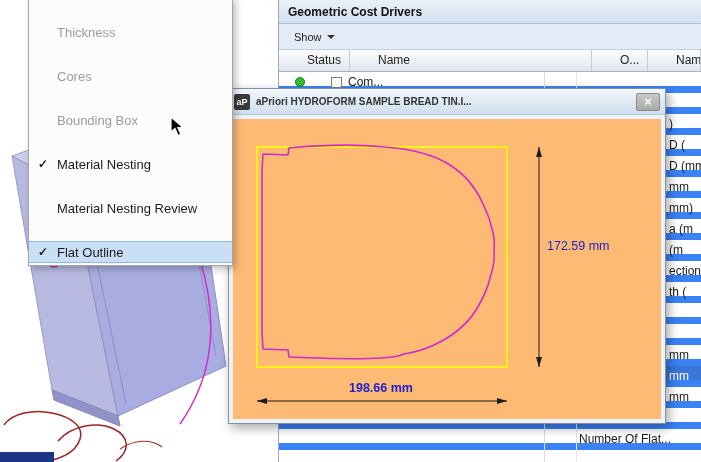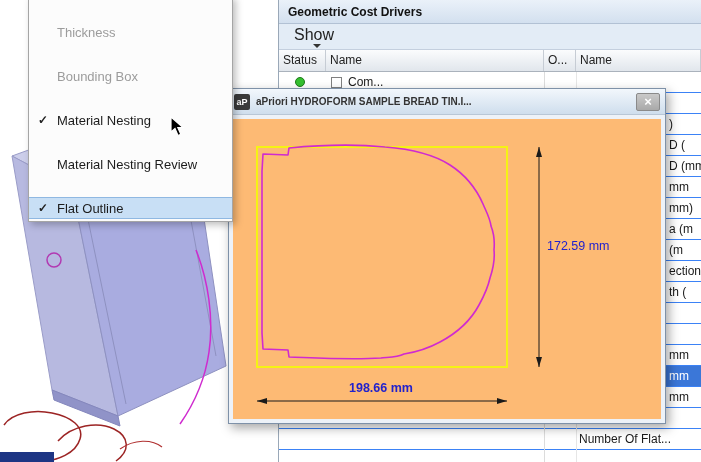--- a/index.html
+++ b/index.html
@@ -11,29 +11,29 @@
   .cad-layer { position:absolute; left:0; top:0; width:701px; height:462px; z-index:0; }
   .navy-bar { position:absolute; left:0; top:452px; width:54px; height:10px; background:#1d3584; }
 
   
   .gcd-panel { position:absolute; left:278px; top:0; width:423px; height:462px; background:#ffffff;
                border-left:1px solid #9aa8b8; z-index:1; }
   .gcd-title { height:24px; line-height:24px; padding-left:9px; font-size:12px; font-weight:bold; color:#111;
                background:linear-gradient(#eaf1f9,#d3e0ef); border-bottom:1px solid #b2c1d4; }
   .gcd-toolbar { height:26px; display:flex; align-items:center; padding-left:8px;
                  background:#e3ecf6; border-bottom:1px solid #c4cfde; }
-  .show-btn { display:flex; align-items:center; font-size:16px; color:#222; padding:3px 6px; border:1px solid transparent;flex-direction:column; }
+  .show-btn { display:flex; align-items:center; font-size:11px; color:#222; padding:3px 6px; border:1px solid transparent; }
   .chev { width:0; height:0; border-left:4px solid transparent; border-right:4px solid transparent;
           border-top:4px solid #333; margin-left:5px; }
   .gcd-colhead { height:22px; display:flex; font-size:12px; color:#222;
                  background:linear-gradient(#fbfcfd,#e1e6ec); border-bottom:1px solid #aab2bc; }
-  .hcell { line-height:21px; padding-left:4px; border-right:1px solid #c6ccd4; overflow:hidden; white-space:nowrap; }
+  .hcell { line-height:21px; padding-left:4px; border-right:1px solid #c6ccd4; overflow:hidden; white-space:nowrap;margin-left:24px; }
   .hc-status { width:47px; } .hc-name1 { width:218px; } .hc-o { width:32px; } .hc-name2 { flex:1; }
   .gcd-body { position:absolute; left:0; top:72px; right:0; bottom:0; }
-  .grow { position:relative; height:21px; border-bottom:1px solid #3b82f6; font-size:12px; color:#1a1a1a; }
+  .grow { position:relative; height:21px; border-bottom:7px solid #3b82f6; font-size:12px; color:#1a1a1a; }
   .frag { position:absolute; left:390px; top:0; line-height:20px; white-space:nowrap; }
   .cellname { position:absolute; left:300px; top:0; line-height:20px; white-space:nowrap; }
   .selbar { position:absolute; left:265px; right:0; top:0; bottom:0; background:#3b77d8; }
   .frag.sel { color:#ffffff; z-index:1; }
   .status-dot { position:absolute; left:16px; top:5px; width:10px; height:10px; border-radius:50%;
                 background:#35c02f; border:1px solid #1e7a1a; }
   .cbx { position:absolute; left:52px; top:5px; width:11px; height:11px; background:#fff; border:1px solid #808080; }
   .rowlabel { position:absolute; left:69px; top:0; line-height:20px; white-space:nowrap; }
   .vsep { position:absolute; top:72px; bottom:0; width:1px; background:#dcdcdc; }
 
@@ -196,20 +196,24 @@
     </div>
   </div>
 
   <div class="menu">
     <div class="menu-item disabled">
       <span class="check"></span>
       <span>Thickness</span>
     </div>
     <div class="menu-item disabled">
       <span class="check"></span>
+      <span>Cores</span>
+    </div>
+    <div class="menu-item disabled">
+      <span class="check"></span>
       <span>Bounding Box</span>
     </div>
     <div class="menu-item">
       <span class="check">✓</span>
       <span>Material Nesting</span>
     </div>
     <div class="menu-item">
       <span class="check"></span>
       <span>Material Nesting Review</span>
     </div>

